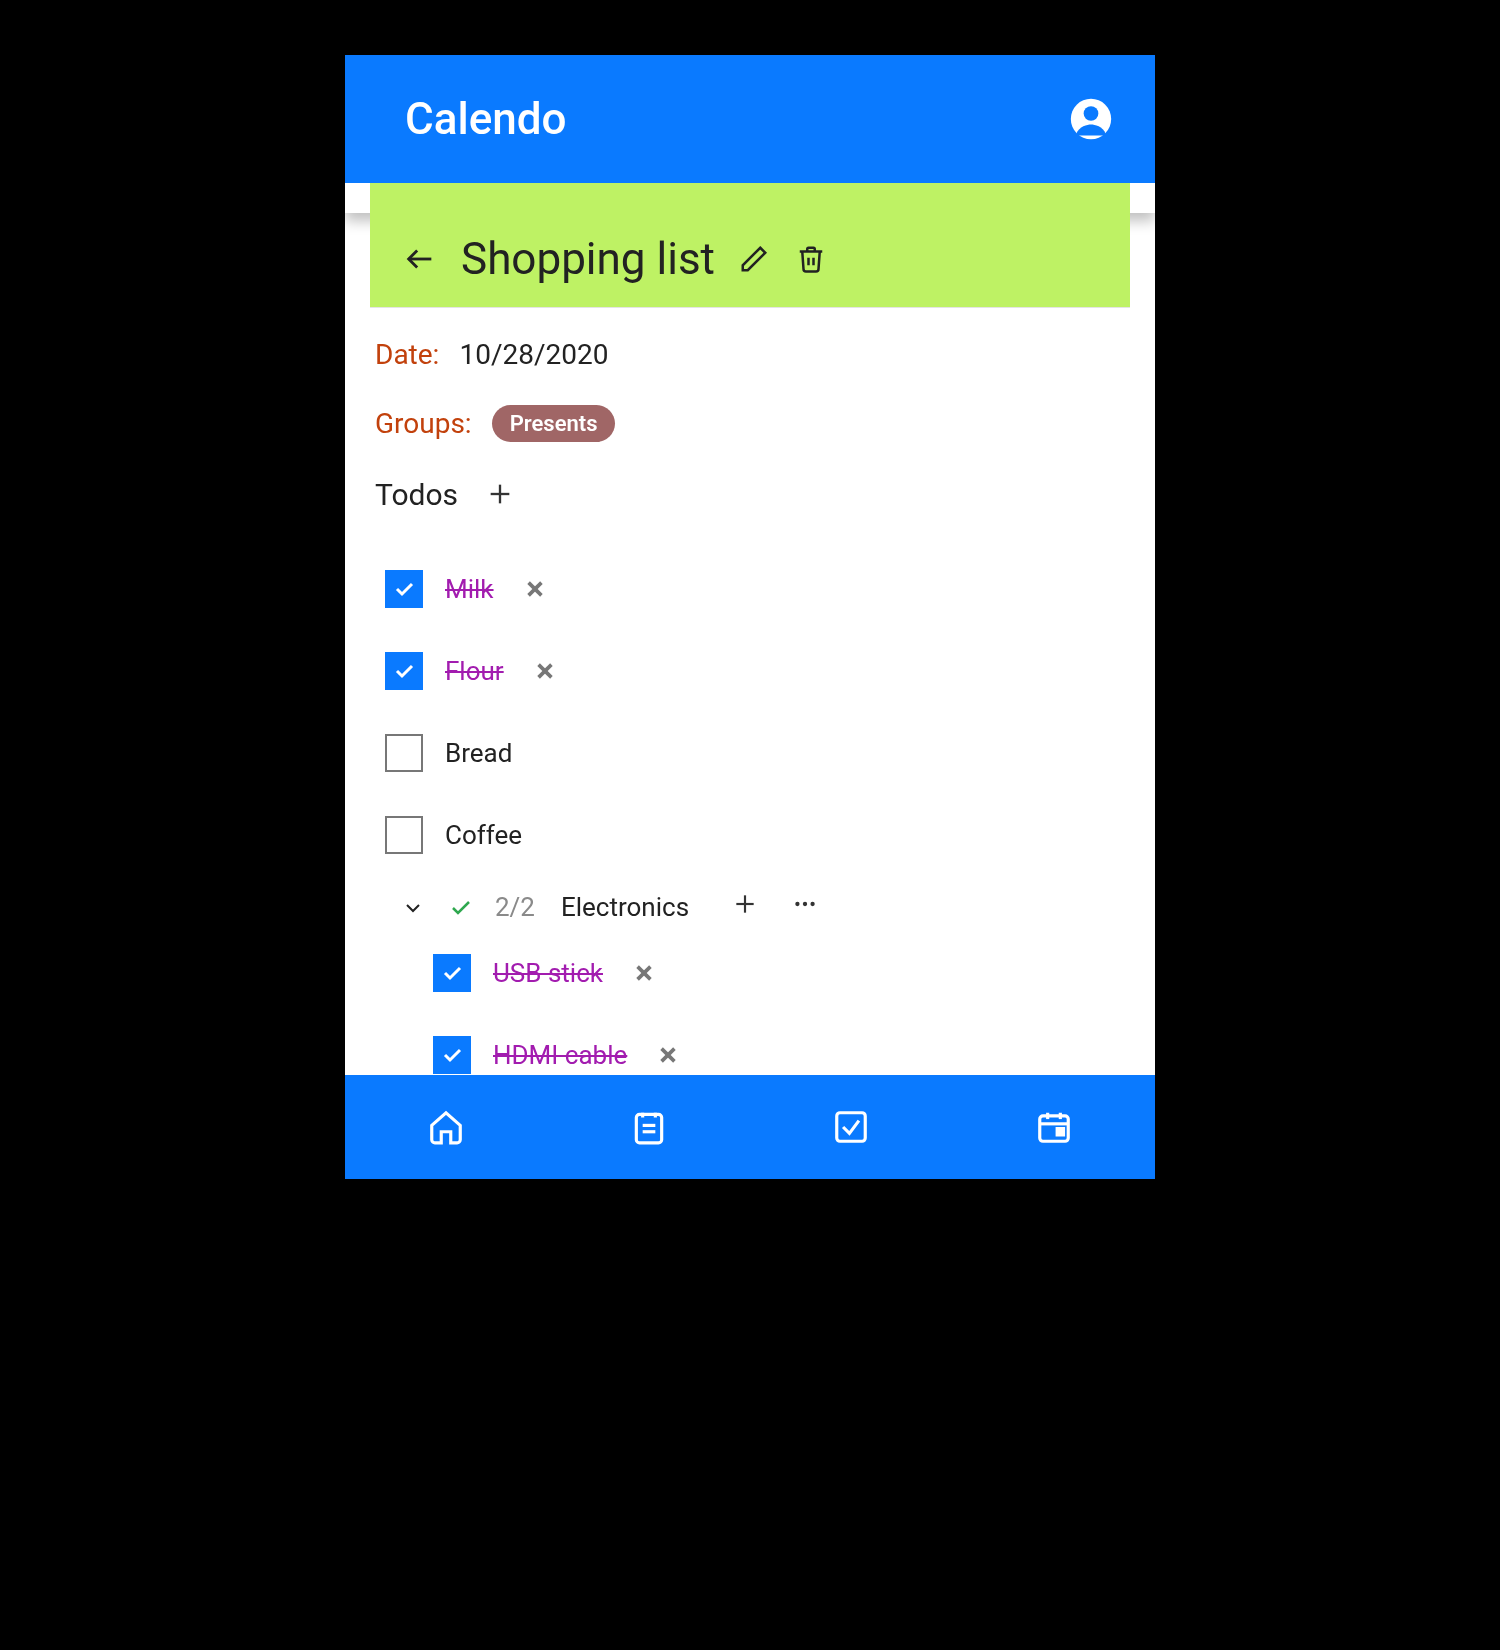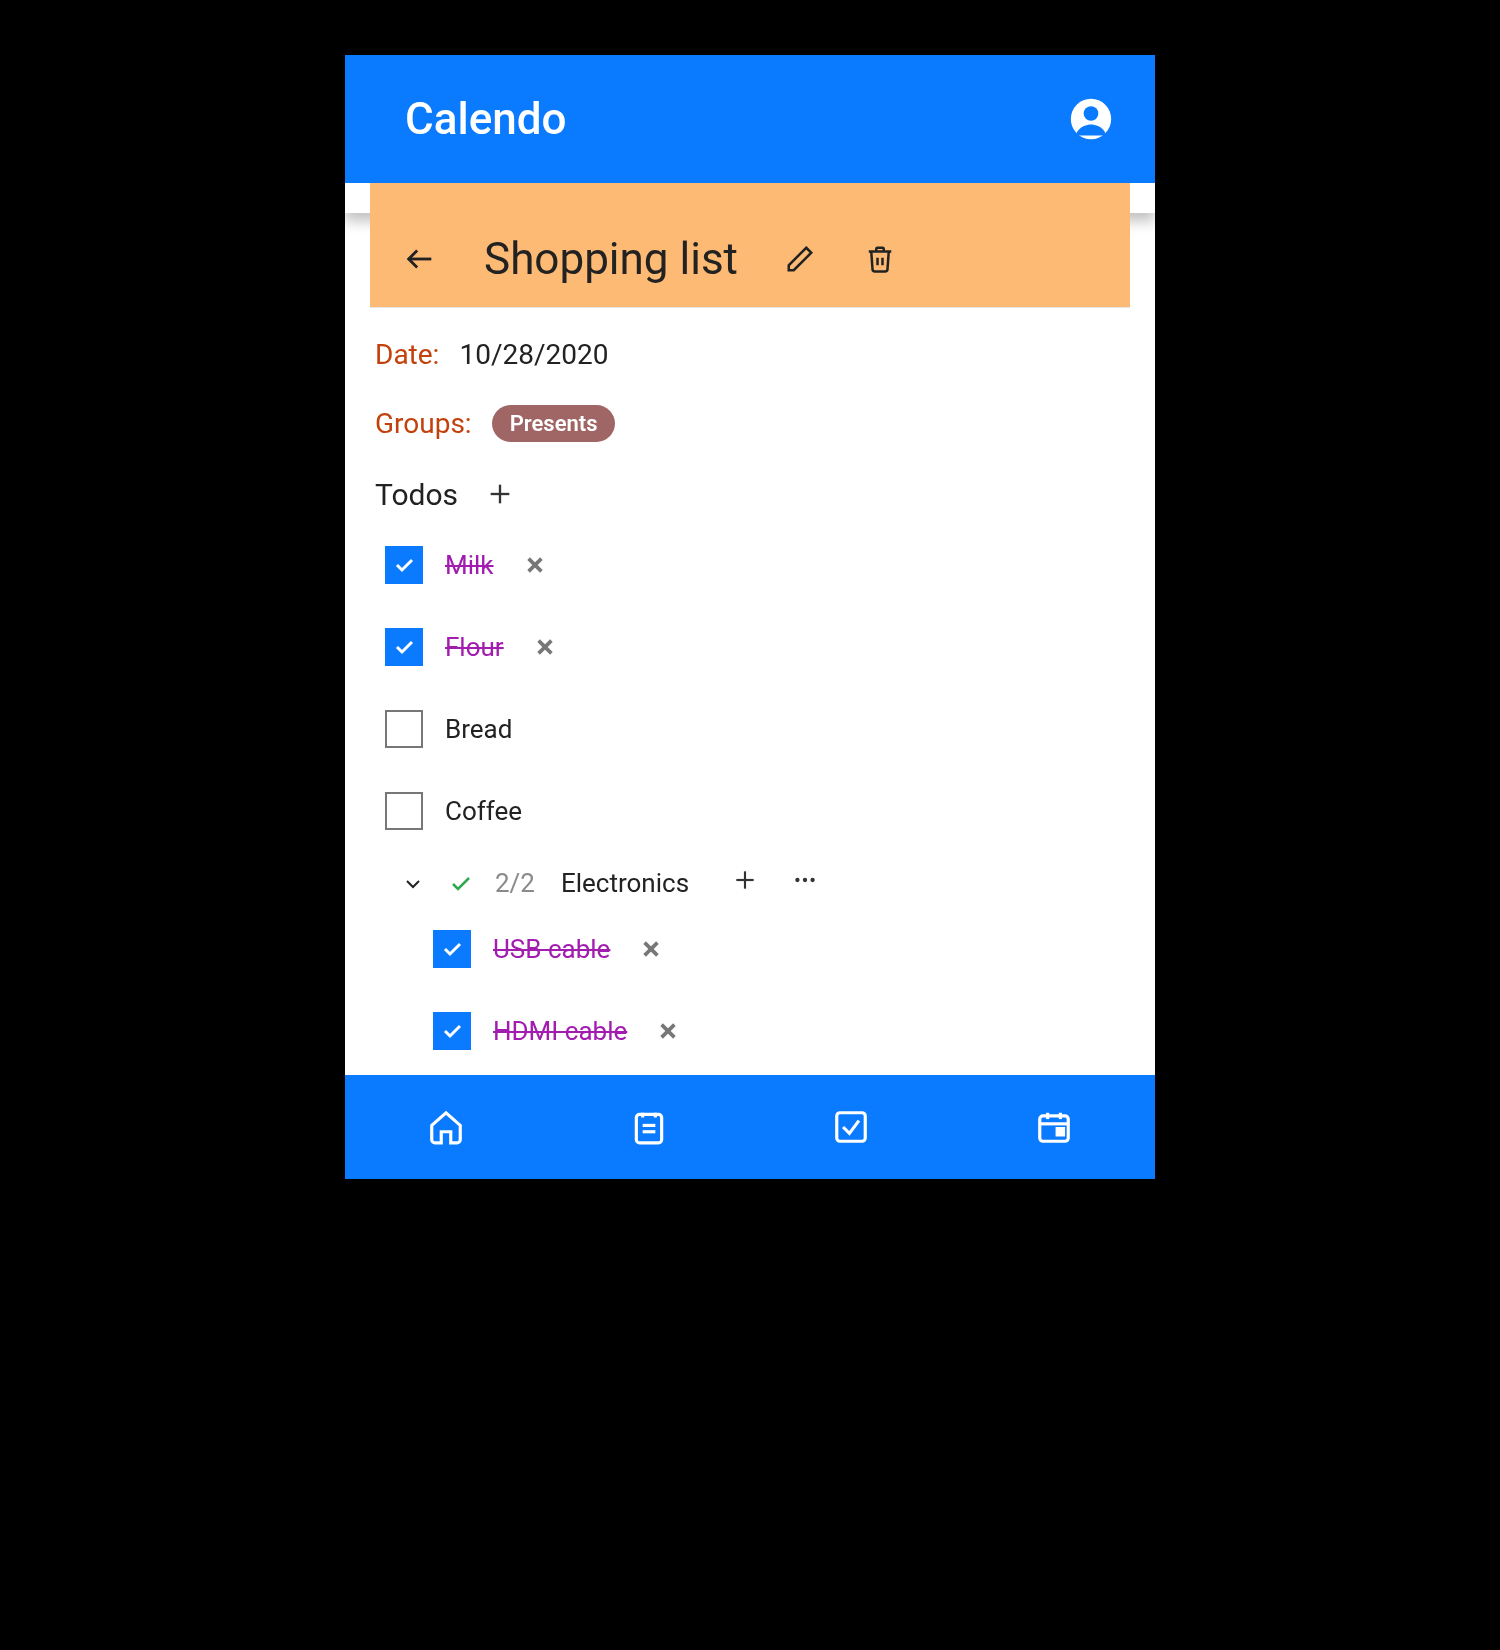--- a/index.html
+++ b/index.html
@@ -44,25 +44,25 @@
     z-index: 2;
   }
   .subheader-shadow {
     position: absolute;
     top: 0; left: 0; right: 0;
     height: 30px;
     box-shadow: 0 8px 14px rgba(0,0,0,0.25);
     z-index: -1;
   }
   .subheader {
-    background: #fdba74;
+    background: #bef264;
     padding: 50px 30px 22px 30px;
     display: flex;
     align-items: center;
-    gap: 44px;
+    gap: 21px;
     border-bottom: 1px solid #e4e4e4;
     margin: 0 25px;
   }
   .subheader-full {
     background:#fff;
     padding-top: 0;
   }
   .back-btn {
     width: 40px; height: 40px;
     display:flex;align-items:center;justify-content:center;
@@ -100,21 +100,21 @@
     font-weight: 600;
     padding: 6px 18px;
     border-radius: 999px;
   }
   .section-head {
     display:flex;
     align-items:center;
     gap: 24px;
     font-size: 30px;
     color:#222;
-    margin: 18px 0 12px 0;
+    margin: 18px 0 36px 0;
   }
   .todo-list { padding-left: 10px; }
   .todo-row {
     display:flex;
     align-items:center;
     gap: 22px;
     padding: 22px 0;
     font-size: 26px;
   }
   .checkbox {
@@ -306,21 +306,21 @@
         </span>
       </div>
 
       <div class="nested">
         <div class="todo-row">
           <div class="checkbox checked">
             <svg width="24" height="24" viewBox="0 0 24 24" fill="none" stroke="#fff" stroke-width="3">
                 <polyline points="5 12 10 17 20 7"></polyline>
               </svg>
           </div>
-          <span class="todo-label done">USB cable</span>
+          <span class="todo-label done">USB stick</span>
           <span class="remove-x">
             <svg width="22" height="22" viewBox="0 0 24 24" stroke="#777" stroke-width="4">
                 <line x1="5" y1="5" x2="19" y2="19"></line>
                 <line x1="19" y1="5" x2="5" y2="19"></line>
               </svg>
           </span>
         </div>
         <div class="todo-row">
           <div class="checkbox checked">
             <svg width="24" height="24" viewBox="0 0 24 24" fill="none" stroke="#fff" stroke-width="3">

